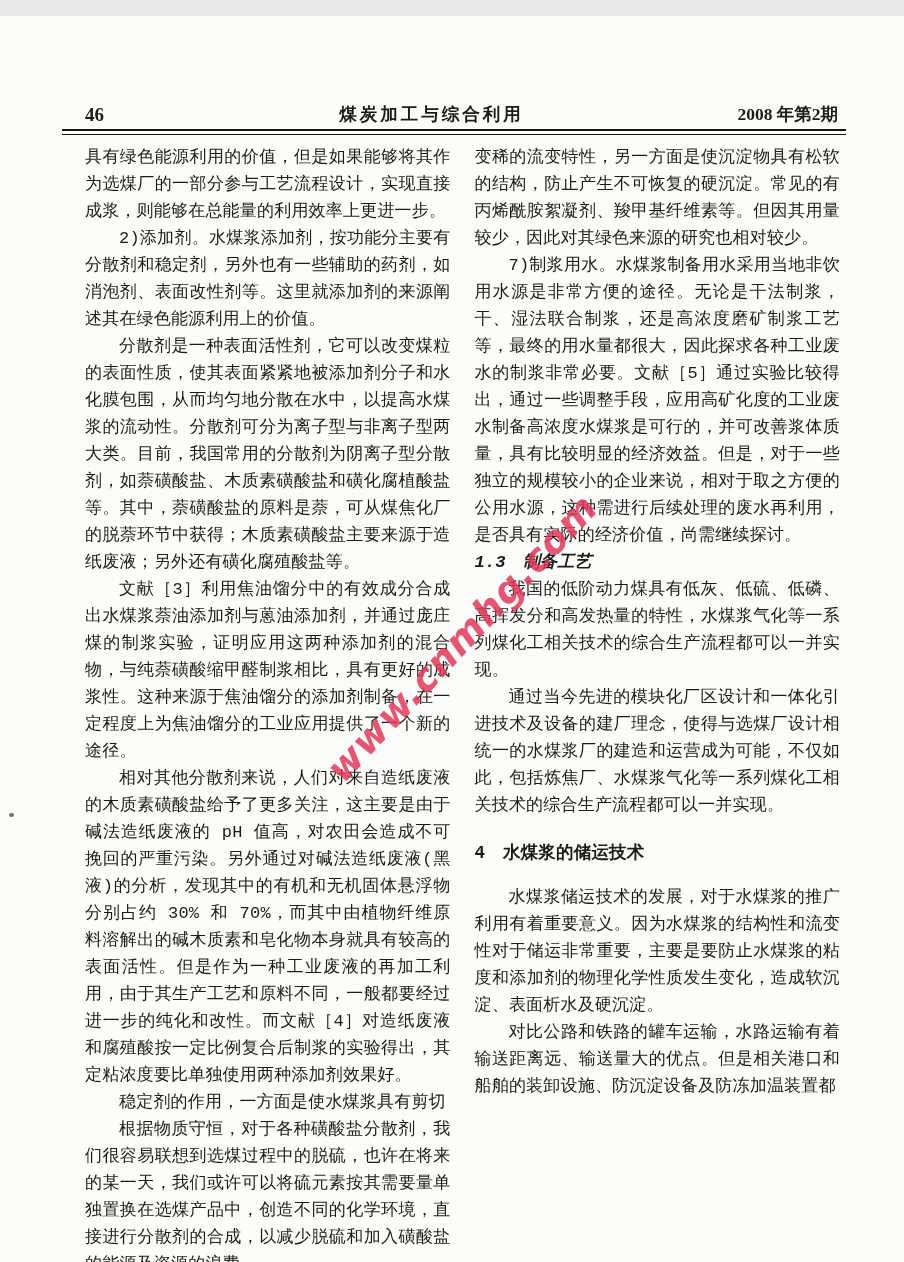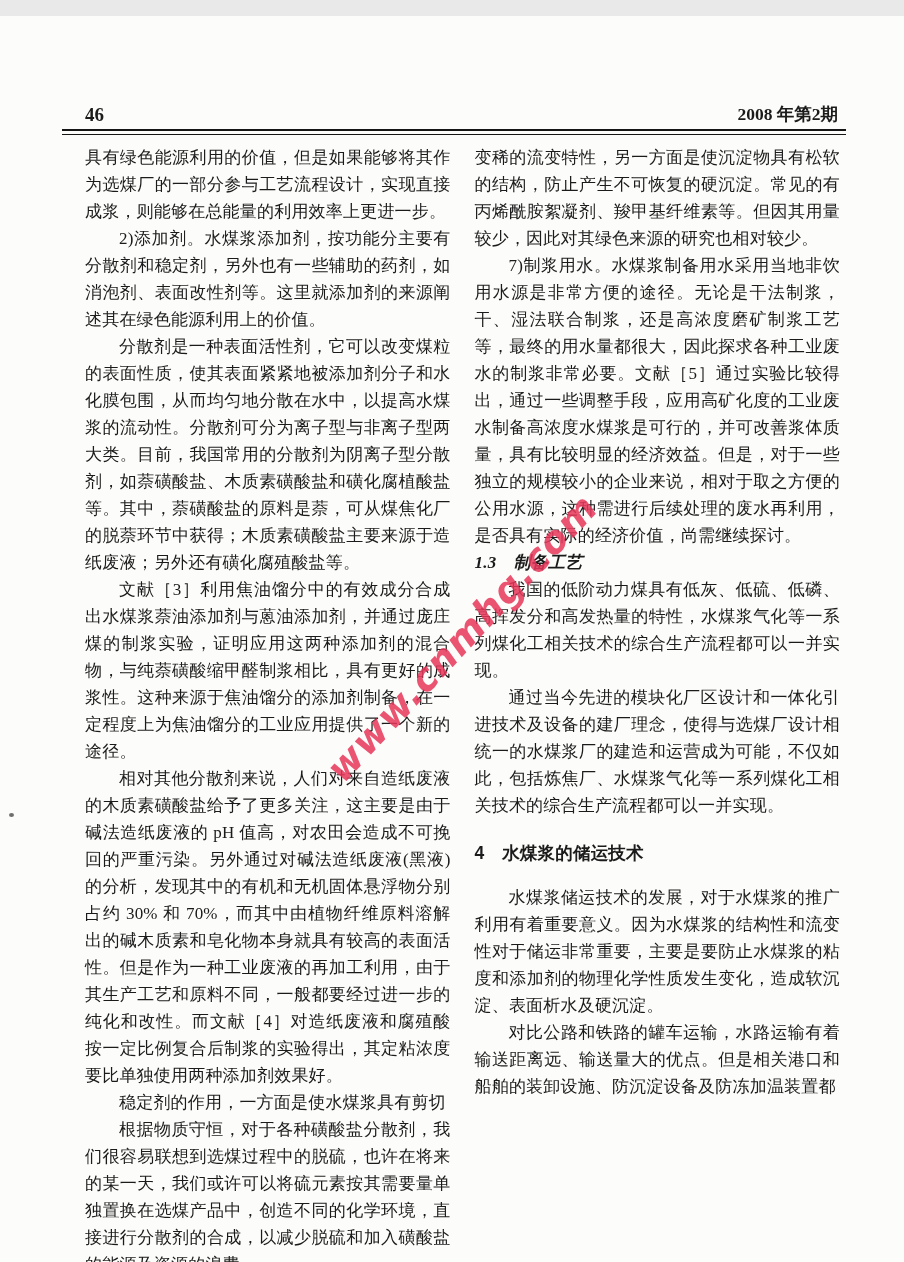--- a/index.html
+++ b/index.html
@@ -70,20 +70,21 @@
     flex: 1;
     min-width: 0;
   }
   .column p {
     margin: 0;
     font-size: 17px;
     line-height: 27px;
     text-align: justify;
     text-justify: inter-ideograph;
     letter-spacing: 0.2px;
+    font-family: Liberation Mono, monospace;
   }
   .column p.indent { text-indent: 2em; }
   .heading-kai {
     font-weight: bold;
     font-style: italic;
     letter-spacing: 1px;
     font-family: "Liberation Serif", "DejaVu Serif", serif;
   }
   .heading-hei {
     font-weight: bold;
@@ -119,20 +120,21 @@
     opacity: 0.8;
   }
 </style>
 </head>
 <body>
 
 <div class="page">
 
   <div class="header">
     <span class="page-number">46</span>
+    <span class="journal-title">煤炭加工与综合利用</span>
     <span class="issue">2008 年第2期</span>
   </div>
   <div class="header-rule"></div>
 
   <div class="content">
     <div class="column" id="col-left">
         <p class="body">具有绿色能源利用的价值，但是如果能够将其作为选煤厂的一部分参与工艺流程设计，实现直接成浆，则能够在总能量的利用效率上更进一步。</p>
         <p class="body indent">2)添加剂。水煤浆添加剂，按功能分主要有分散剂和稳定剂，另外也有一些辅助的药剂，如消泡剂、表面改性剂等。这里就添加剂的来源阐述其在绿色能源利用上的价值。</p>
         <p class="body indent">分散剂是一种表面活性剂，它可以改变煤粒的表面性质，使其表面紧紧地被添加剂分子和水化膜包围，从而均匀地分散在水中，以提高水煤浆的流动性。分散剂可分为离子型与非离子型两大类。目前，我国常用的分散剂为阴离子型分散剂，如萘磺酸盐、木质素磺酸盐和磺化腐植酸盐等。其中，萘磺酸盐的原料是萘，可从煤焦化厂的脱萘环节中获得；木质素磺酸盐主要来源于造纸废液；另外还有磺化腐殖酸盐等。</p>
         <p class="body indent">文献［3］利用焦油馏分中的有效成分合成出水煤浆萘油添加剂与蒽油添加剂，并通过庞庄煤的制浆实验，证明应用这两种添加剂的混合物，与纯萘磺酸缩甲醛制浆相比，具有更好的成浆性。这种来源于焦油馏分的添加剂制备，在一定程度上为焦油馏分的工业应用提供了一个新的途径。</p>

